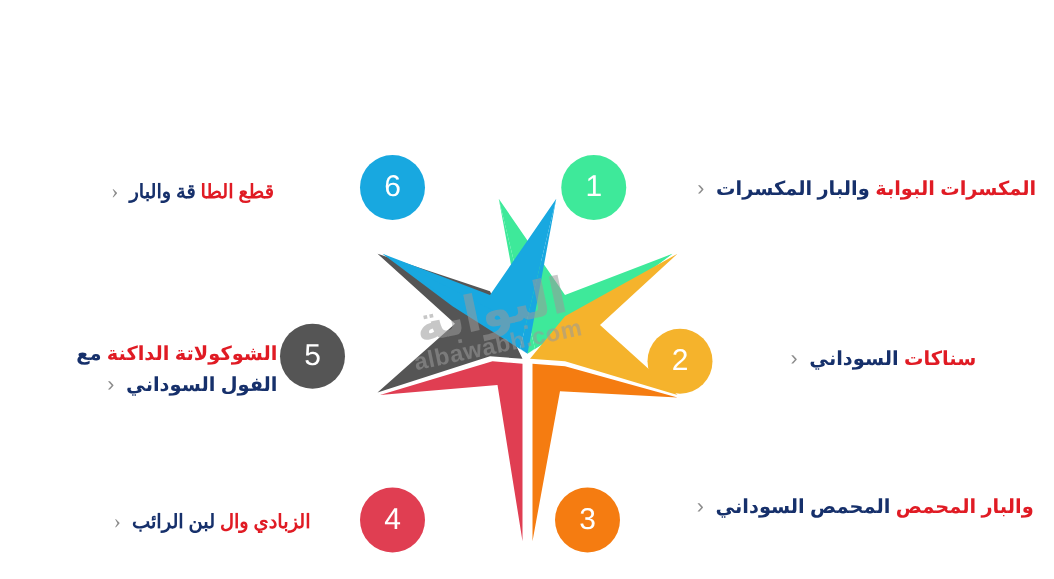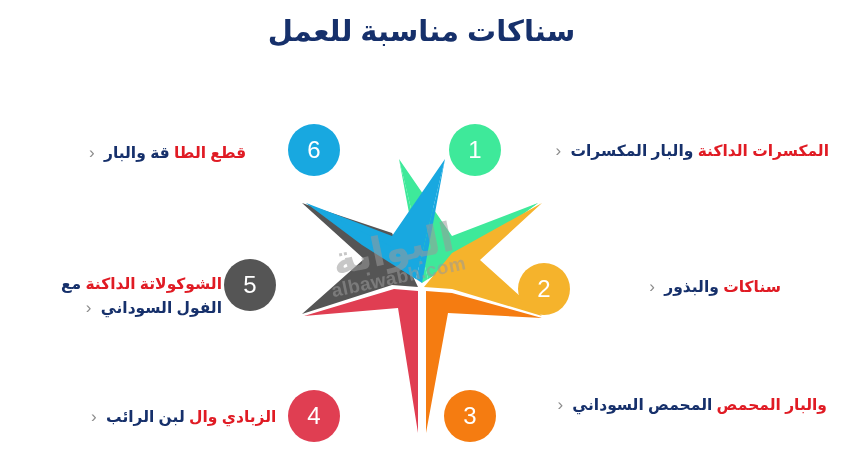--- a/index.html
+++ b/index.html
@@ -106,36 +106,35 @@
   .label .part-a { color: #e01b24; }
   .label .part-b { color: #16306b; }
   .label .chev {
     color: #8c8c8c;
     font-weight: normal;
     font-size: 17px;
     margin: 0 5px;
     display: inline-block;
   }
   .label.right { text-align: right; }
-  .label.left  { text-align: left; }
+  .label.left  { text-align: left; font-family: Liberation Serif, serif; }
   .label.wrap  { white-space: normal; }
 
   #label-1 { right: 14px;  top: 138px; }
   #label-2 { right: 62px;  top: 274px; }
   #label-3 { right: 16px;  top: 392px; }
   #label-4 { left: 86px;   top: 404px; }
   #label-5 { left: 12px;   top: 272px; width: 210px; text-align: right; white-space: normal; }
   #label-6 { left: 84px;   top: 140px; }
 </style>
 </head>
 <body>
 
 <div id="infographic">
 
-  <div id="page-title">سناكات مناسبة للعمل</div>
 
   <div id="star-wrap">
     <svg id="star-svg" viewBox="0 0 340 340" xmlns="http://www.w3.org/2000/svg">
 
       <polygon fill="#3ee99a" points="147,56 170,180 286,100 196,146 176,176"></polygon>
       <polygon fill="#3ee99a" points="147,56 176,176 170,180 230,142 286,100 200,133"></polygon>
 
       <polygon fill="#f5b32c" points="290,100 228,157 290,213 200,186 172,184 200,150"></polygon>
 
       <polygon fill="#f57c11" points="290,215 200,190 174,188 174,330 196,210"></polygon>
@@ -167,28 +166,28 @@
     <span>4</span>
   </div>
   <div class="badge" id="badge-5" style="background:#555555">
     <span>5</span>
   </div>
   <div class="badge" id="badge-6" style="background:#18a8e0">
     <span>6</span>
   </div>
 
   <div class="label right" id="label-1">
-    <span class="part-a">المكسرات الداكنة</span>
+    <span class="part-a">المكسرات البوابة</span>
     <span class="part-b">والبار المكسرات</span>
     <span class="chev">‹</span>
   </div>
 
   <div class="label right" id="label-2">
     <span class="part-a">سناكات</span>
-    <span class="part-b">والبذور</span>
+    <span class="part-b">السوداني</span>
     <span class="chev">‹</span>
   </div>
 
   <div class="label right" id="label-3">
     <span class="part-a">والبار المحمص</span>
     <span class="part-b">المحمص السوداني</span>
     <span class="chev">‹</span>
   </div>
 
   <div class="label wrap" id="label-5">

